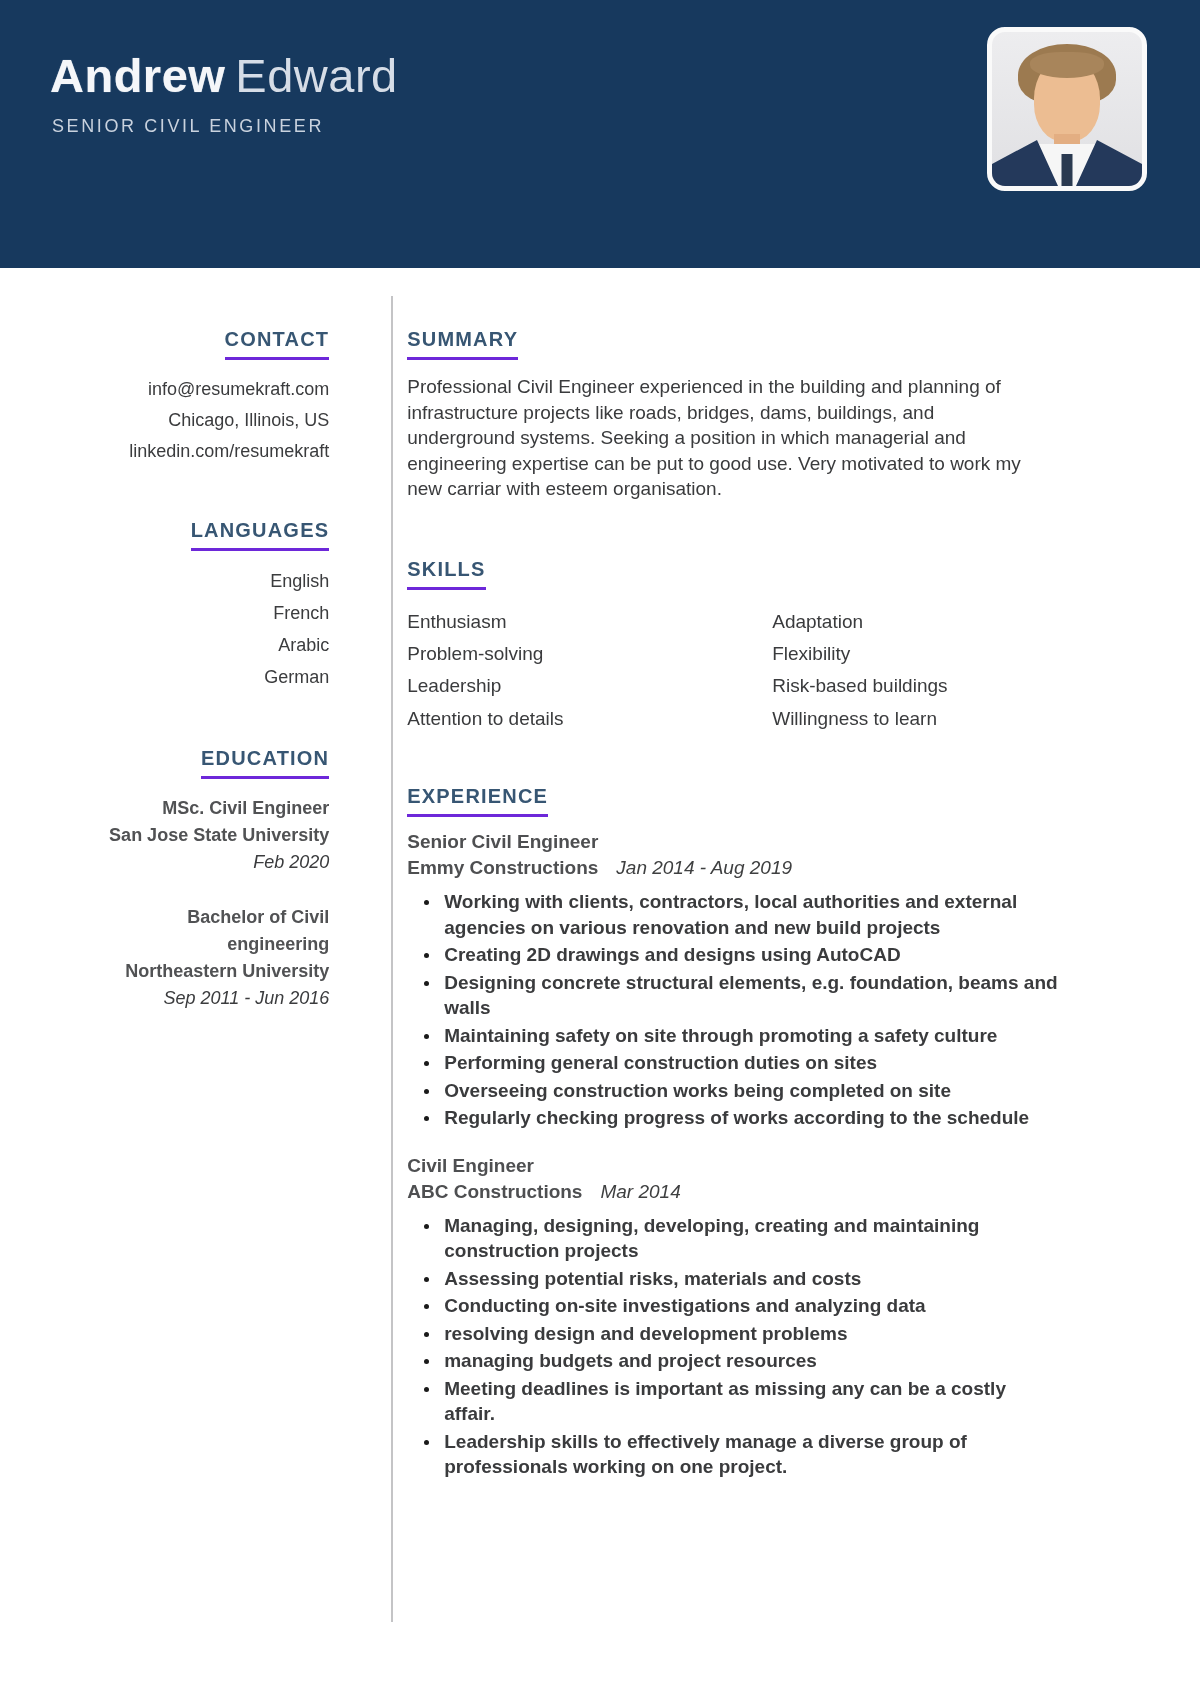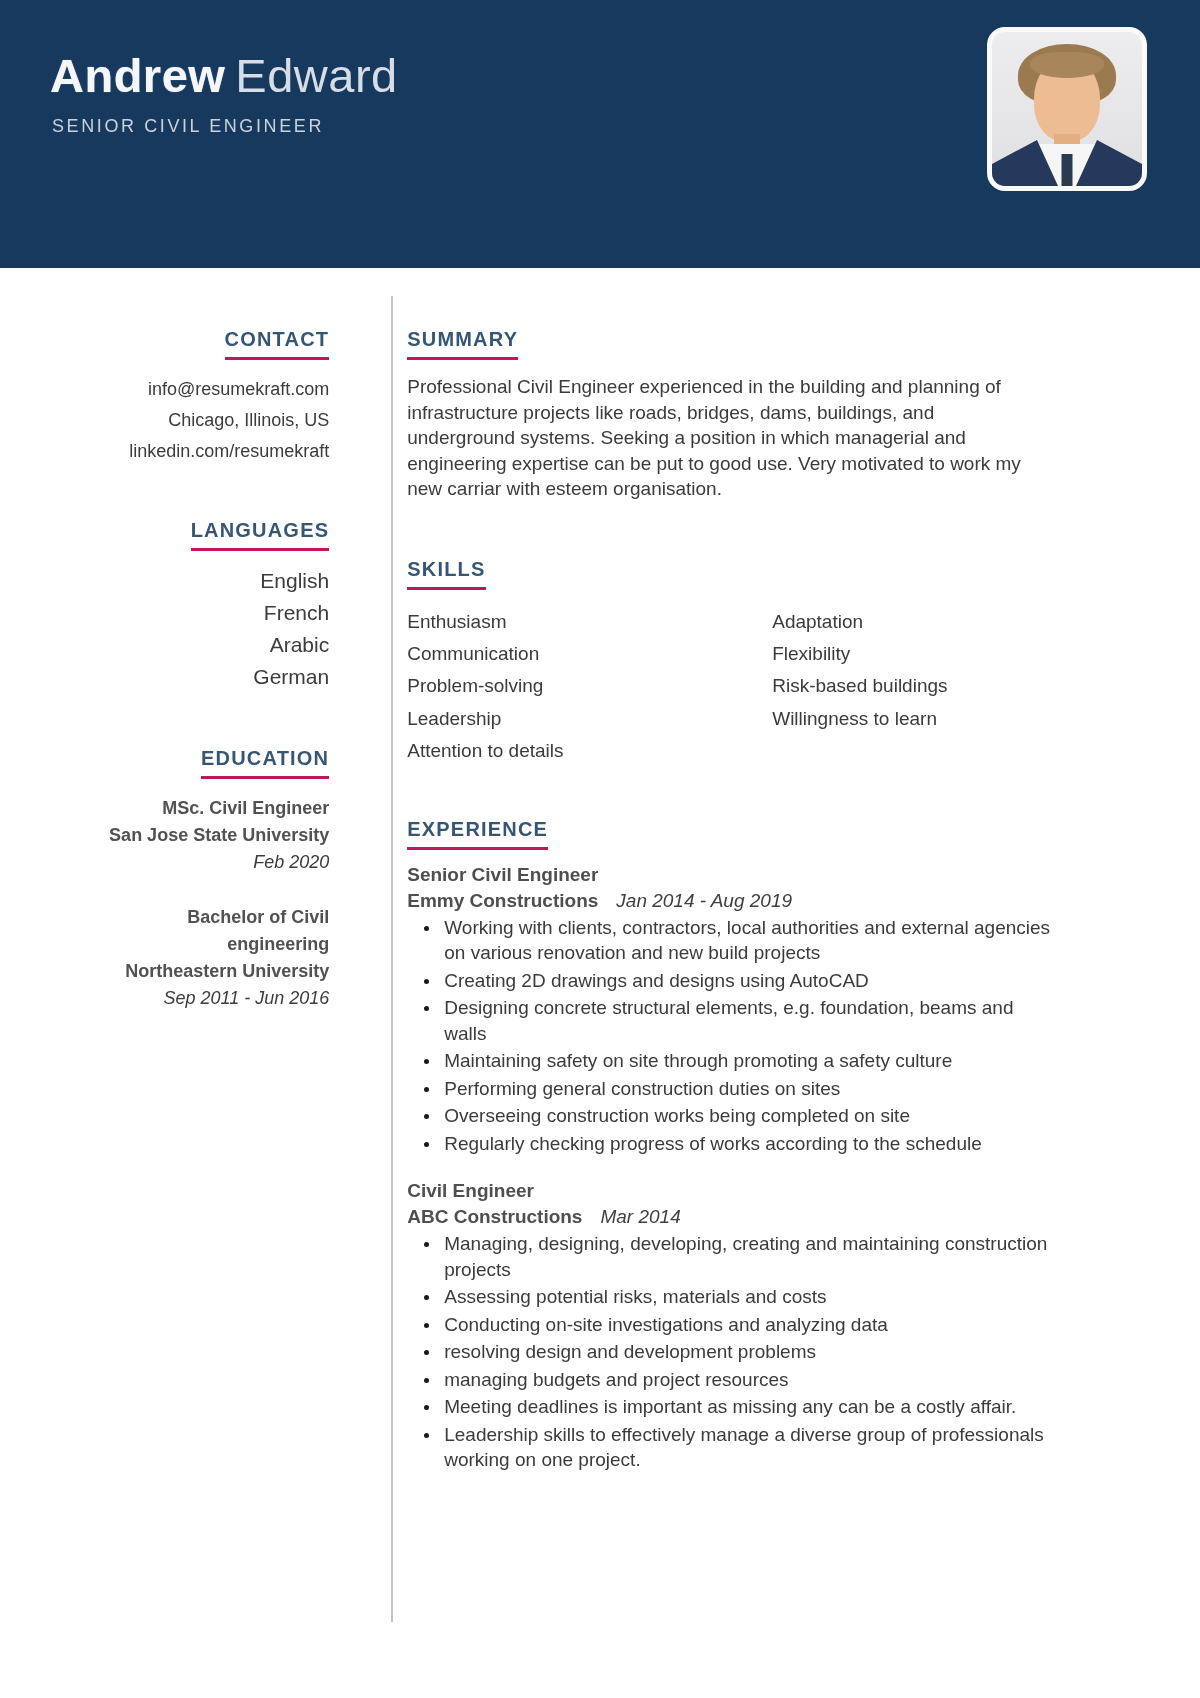--- a/index.html
+++ b/index.html
@@ -105,30 +105,30 @@
   }
 
   
   .section-title {
     display: inline-block;
     font-size: 20px;
     font-weight: 700;
     letter-spacing: 1.2px;
     color: #375673;
     padding-bottom: 6px;
-    border-bottom: 3px solid #be185d;
+    border-bottom: 3px solid #6d28d9;
   }
 
   
   .side-section.contact   { margin-top: 0; }
   .side-section.languages { margin-top: 52px; }
   .side-section.education { margin-top: 54px; }
   .side-list { list-style: none; margin-top: 14px; }
   .contact .side-list li   { font-size: 18px; line-height: 31px; color: #3b3c3e; }
-  .languages .side-list li { font-size: 21px; line-height: 32px; color: #3b3c3e; }
+  .languages .side-list li { font-size: 18px; line-height: 32px; color: #3b3c3e; }
   .edu-entry { margin-top: 16px; }
   .edu-entry + .edu-entry { margin-top: 18px; }
   .edu-degree, .edu-school {
     font-size: 18px; font-weight: 700; color: #515254; line-height: 27px;
   }
   .edu-degree.wrap-narrow { max-width: 175px; margin-left: auto; margin-top: 28px; }
   .edu-dates { font-size: 18px; font-style: italic; color: #3b3c3e; line-height: 27px; }
 
   
   .main-section.summary    { margin-top: 0; }
@@ -145,21 +145,21 @@
   .skills-col { list-style: none; }
   .skills-col.c1 { width: 365px; }
   .skills-col li { font-size: 19px; line-height: 32.4px; color: #3a3b3d; }
 
   .job { margin-top: 12px; }
   .job + .job { margin-top: 22px; }
   .job-role { font-size: 19px; font-weight: 700; color: #4e4f51; line-height: 26px; }
   .job-meta { line-height: 26px; }
   .job-company { font-size: 19px; font-weight: 700; color: #4e4f51; }
   .job-dates { font-size: 19px; font-style: italic; color: #3f4041; margin-left: 18px; }
-  .job-bullets { margin: 0 0 0; padding-left: 34px; }
+  .job-bullets { margin: 7px 0 0; padding-left: 34px; font-weight: bold; }
   .job-bullets li {
     font-size: 19px;
     line-height: 25.5px;
     color: #3a3b3d;
     padding-left: 3px;
     margin-bottom: 2px;
     max-width: 620px;
   }
   .job-bullets li::marker { color: #1a1a1a; font-size: 17px; }
 </style>
@@ -229,21 +229,20 @@
       <div class="main-section summary">
         <span class="section-title">SUMMARY</span>
         <p class="summary-text">Professional Civil Engineer experienced in the building and planning of infrastructure projects like roads, bridges, dams, buildings, and underground systems. Seeking a position in which managerial and engineering expertise can be put to good use. Very motivated to work my new carriar with esteem organisation.</p>
       </div>
 
       <div class="main-section skills">
         <span class="section-title">SKILLS</span>
         <div class="skills-cols">
           <ul class="skills-col c1">
             <li>Enthusiasm</li>
-            <li>Communication</li>
             <li>Problem-solving</li>
             <li>Leadership</li>
             <li>Attention to details</li>
           </ul>
           <ul class="skills-col c2">
             <li>Adaptation</li>
             <li>Flexibility</li>
             <li>Risk-based buildings</li>
             <li>Willingness to learn</li>
           </ul>

